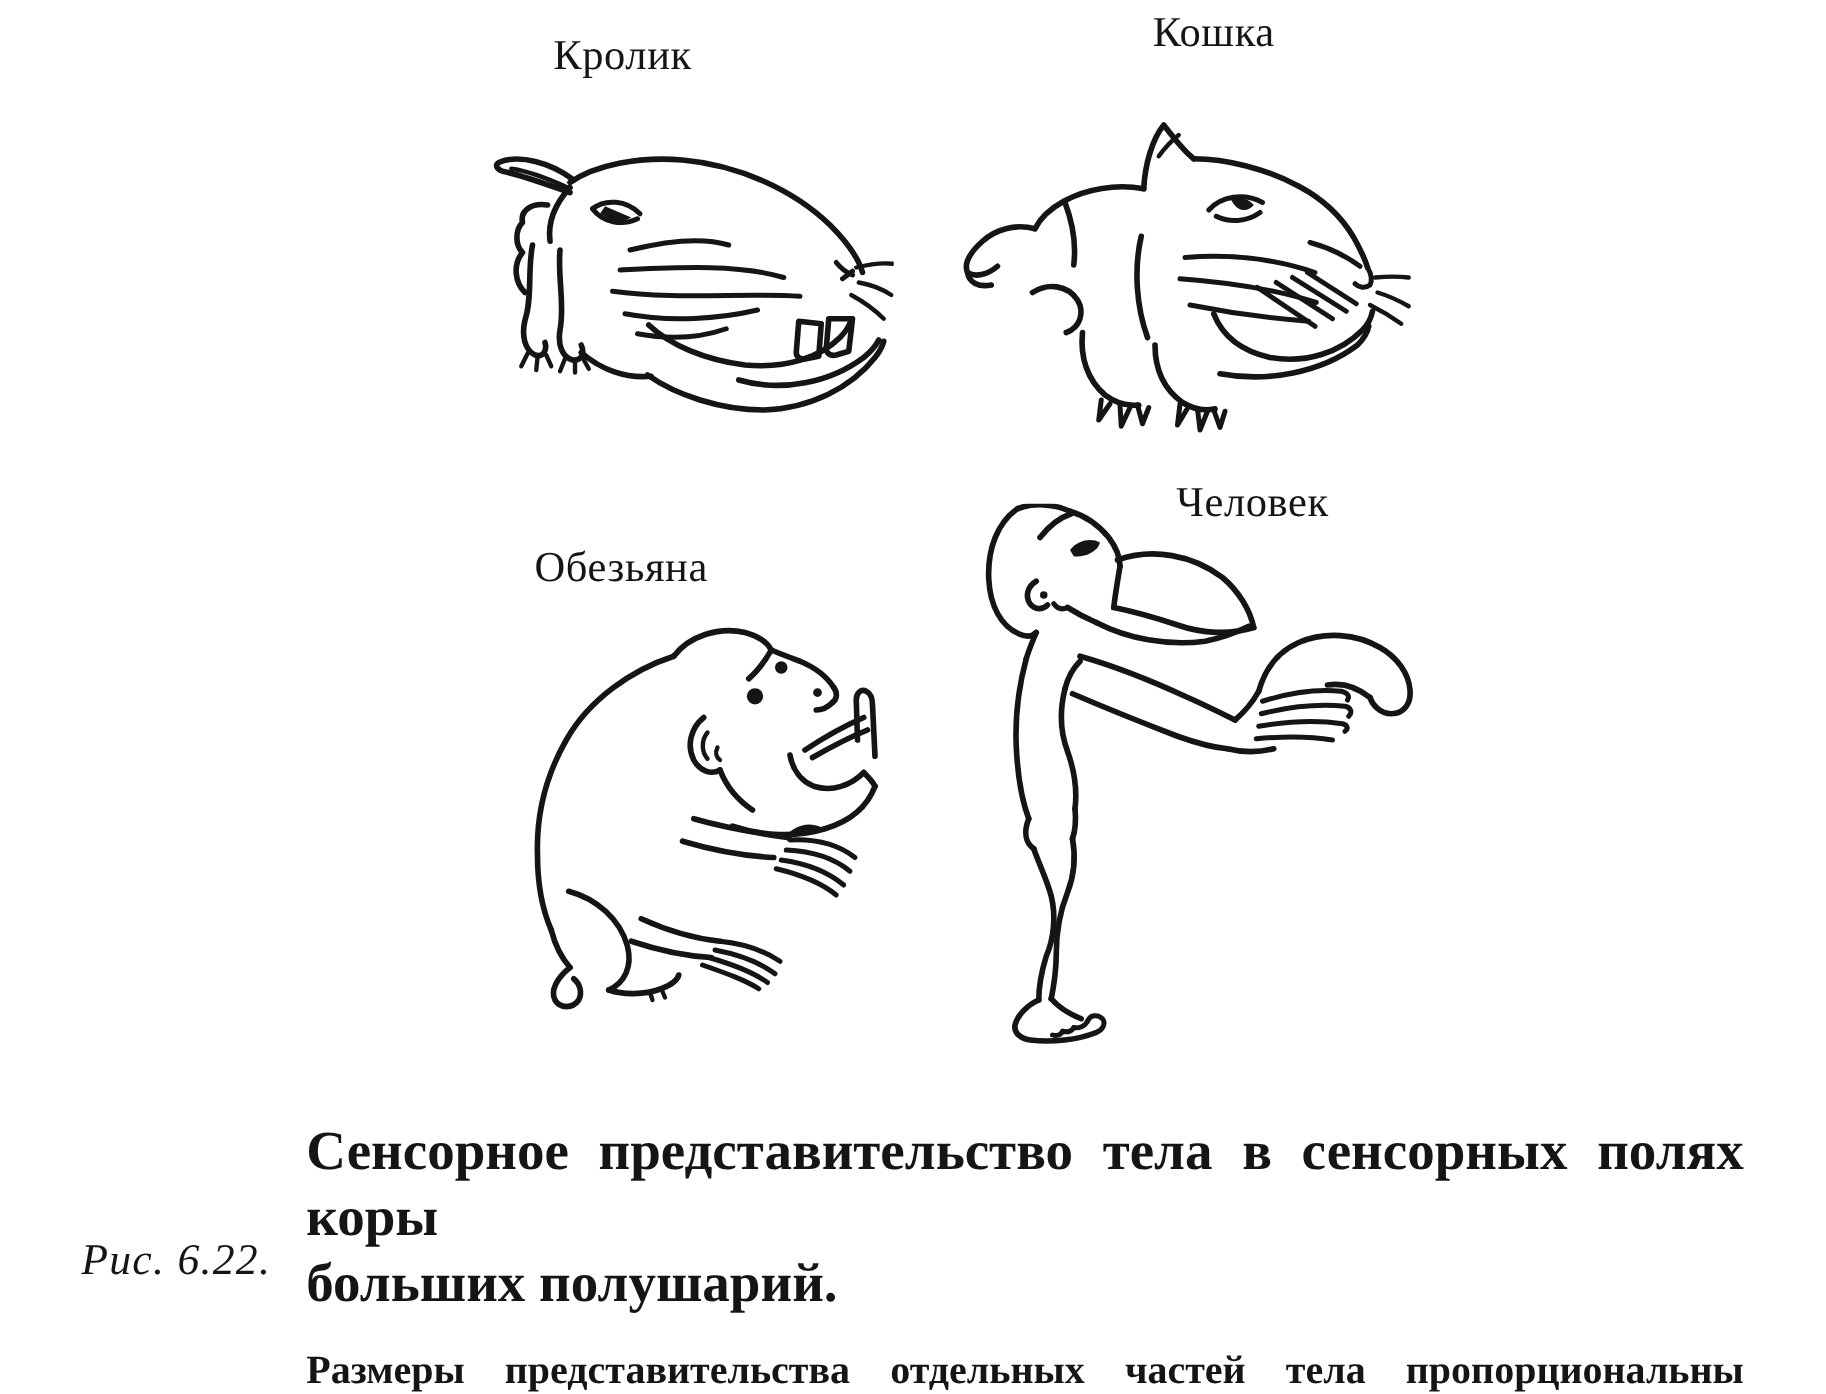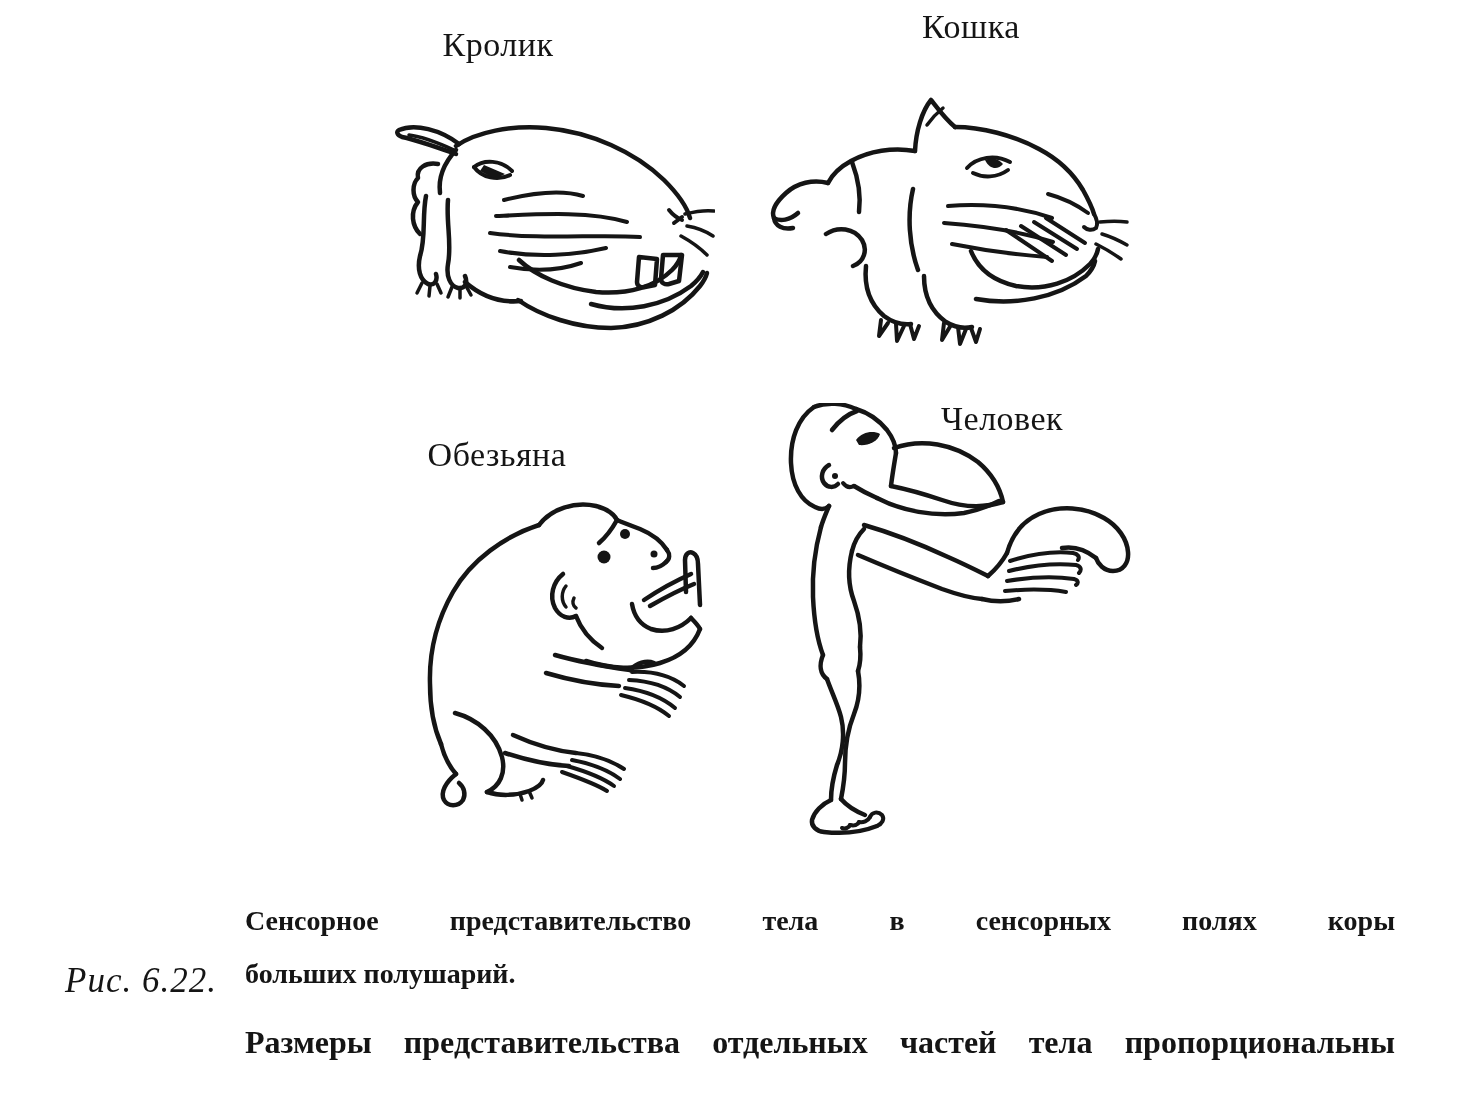--- a/index.html
+++ b/index.html
@@ -7,36 +7,36 @@
     position:relative;width:1461px;height:1115px;background:#ffffff;
     font-family:"Liberation Serif", serif;color:#151515;overflow:hidden;
   }
   .fig-label{
     position:absolute;width:220px;text-align:center;
     font-size:34px;font-weight:400;letter-spacing:.5px;white-space:nowrap;
   }
   .lbl-rabbit{left:388px;top:26px;}
   .lbl-cat{left:861px;top:8px;}
   .lbl-monkey{left:387px;top:436px;}
-  .lbl-human{left:892px;top:400px;}
+  .lbl-human{left:892px;top:384px;}
   .drawing{position:absolute;}
   .rabbit{left:385px;top:103px;width:330px;height:237px;}
   .cat{left:765px;top:93px;width:380px;height:257px;}
   .monkey{left:403px;top:493px;width:322px;height:332px;}
   .human{left:788px;top:403px;width:352px;height:442px;}
   .caption{
     position:absolute;left:65px;top:894px;width:1330px;
     display:flex;align-items:center;
   }
   .cap-num{
     flex:0 0 180px;font-style:italic;font-size:35px;line-height:53px;
     white-space:nowrap;letter-spacing:1px;
   }
   .cap-body{flex:1 1 auto;width:1147px;}
-  .cap-line{font-size:28px;line-height:53px;font-weight:700;}
+  .cap-line{font-size:44px;line-height:53px;font-weight:700;}
   .cap-sub{font-size:32px;line-height:50px;font-weight:700;}
   .cap-sub.first{margin-top:17px;}
   .just{text-align:justify;text-align-last:justify;}
 </style>
 </head>
 <body>
 
 <div class="page">
 
   <div class="fig-label lbl-rabbit">Кролик</div>

